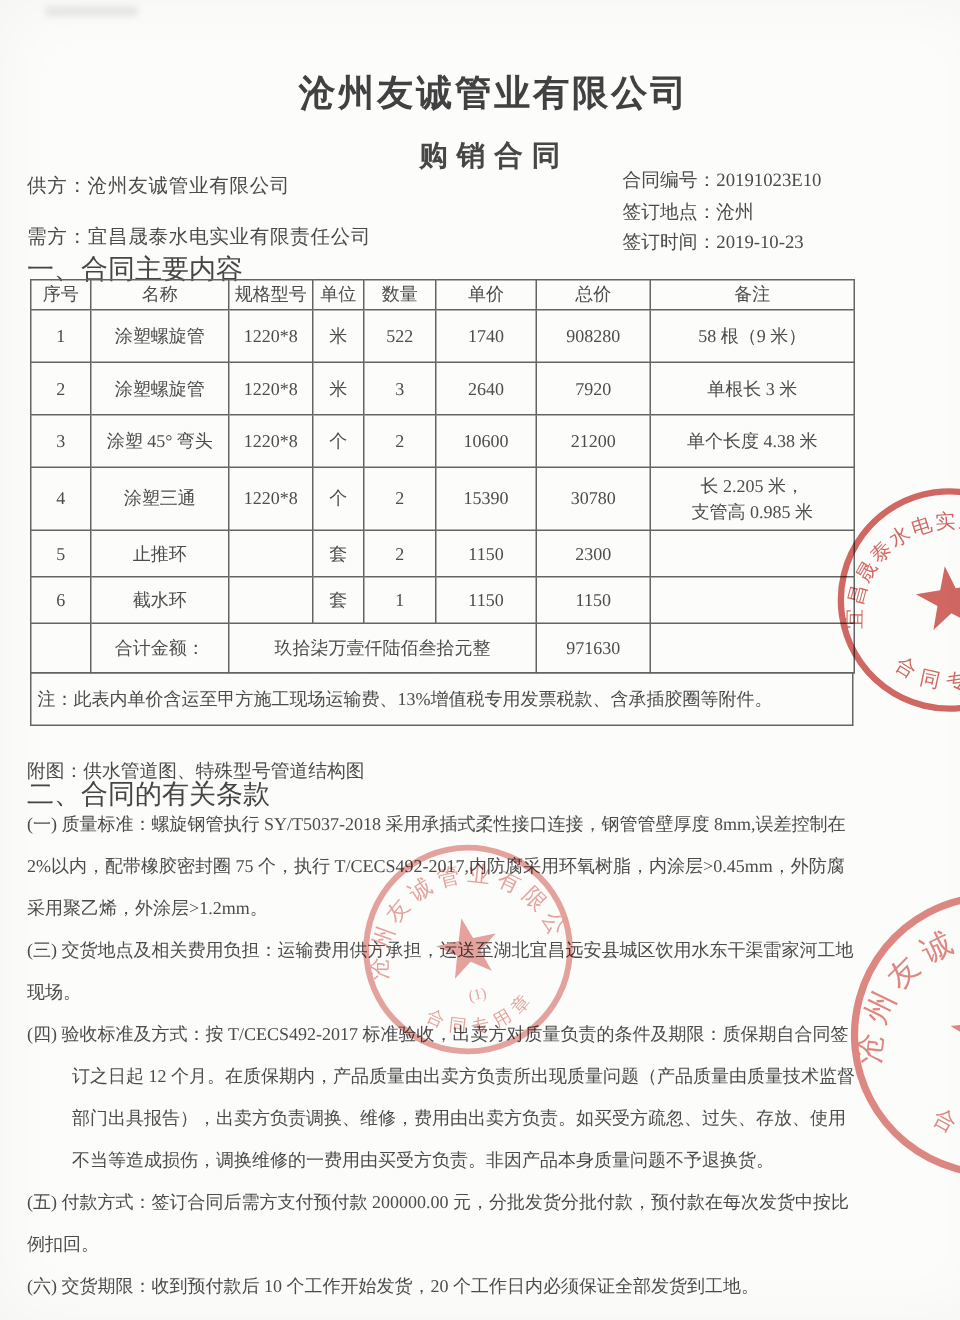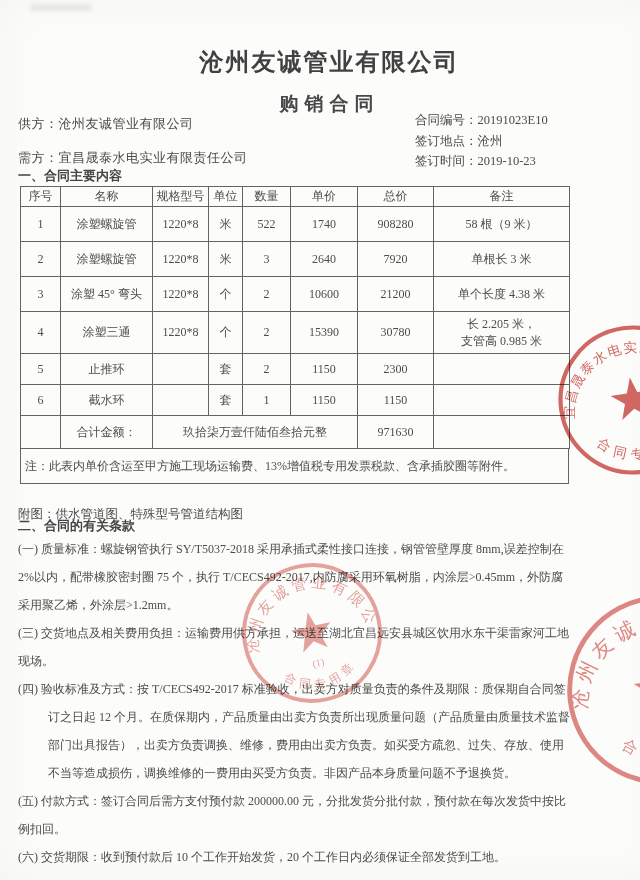--- a/index.html
+++ b/index.html
@@ -13,21 +13,21 @@
   }
   .abs { position:absolute; }
   .company-title { left:0; right:0; top:46px; text-align:center;
     font-size:24px; font-weight:600; letter-spacing:2px; color:#414141; margin:0; }
   .doc-title { left:0; right:0; top:91px; text-align:center;
     font-size:19px; font-weight:600; letter-spacing:6px; color:#474747; margin:0; }
   .party-line { left:18px; font-size:13px; letter-spacing:0.5px; }
   .supplier-line { top:115px; }
   .buyer-line { top:149px; }
   .meta-block { left:415px; top:110px; font-size:12.5px; line-height:20.5px; }
-  .sec-heading { left:18px; font-size:13px; font-weight:700; color:#454545; }
+  .sec-heading { left:18px; font-size:18px; font-weight:400; color:#454545; }
   .sec1-heading { top:167px; }
   .sec2-heading { top:517px; }
   .attachment-line { left:18px; top:495px; font-size:12.5px;margin-top:11px; }
 
   .table-wrap { left:20px; top:186px; width:549px; }
   table.items { border-collapse:collapse; width:100%; table-layout:fixed; }
   .items th, .items td {
     border:1px solid #646464; font-size:12px; font-weight:normal;
     text-align:center; vertical-align:middle; padding:1px 2px;
     color:#4c4c4c; white-space:pre-line; overflow:hidden;

